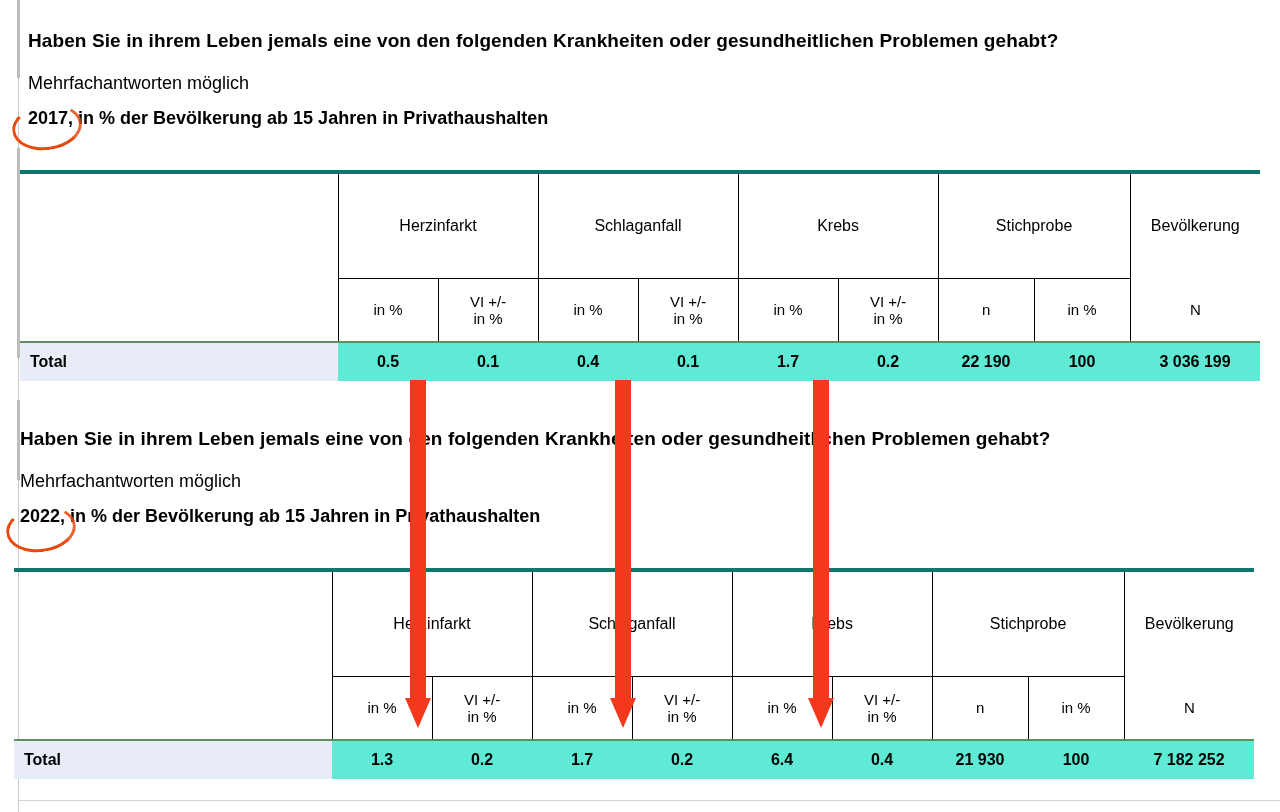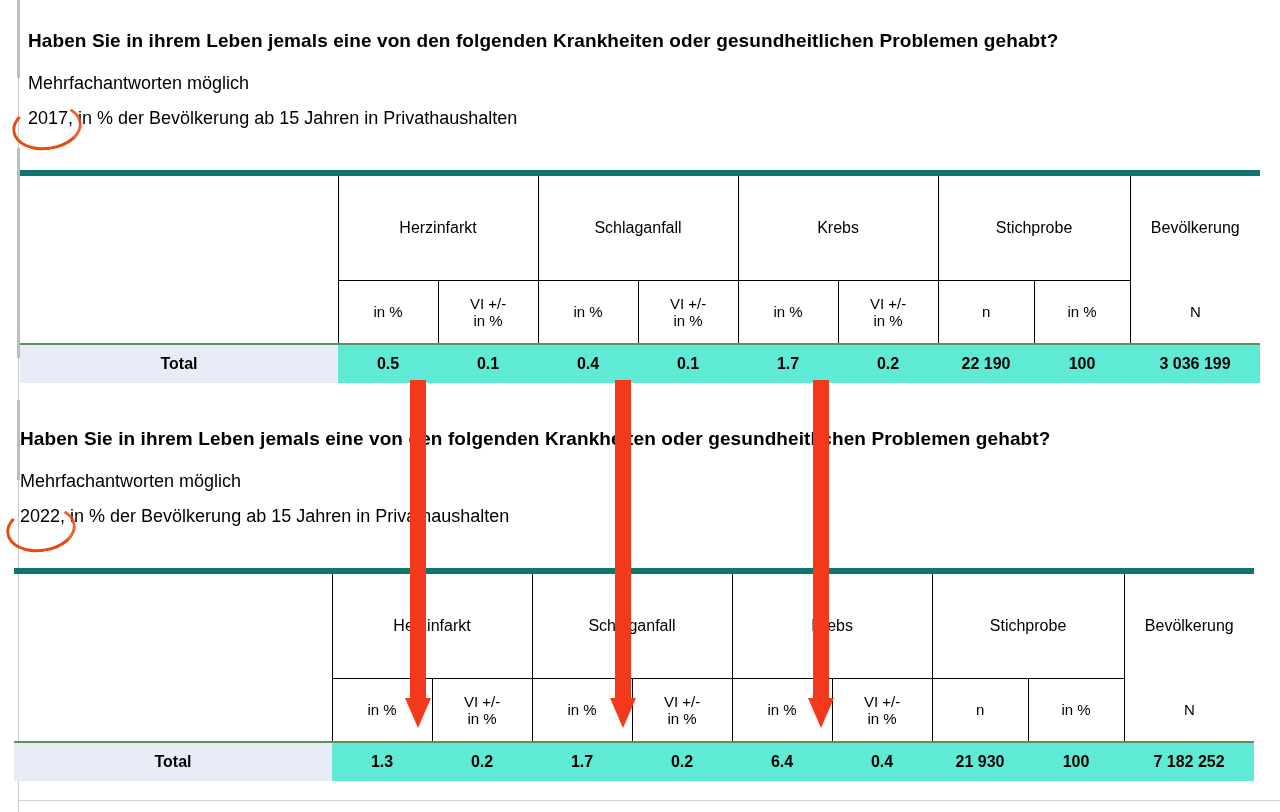--- a/index.html
+++ b/index.html
@@ -51,36 +51,36 @@
     letter-spacing: 0.1px;
     white-space: nowrap;
   }
   .q-sub {
     font-size: 18px;
     font-weight: normal;
     white-space: nowrap;
   }
   .q-sub2 {
     font-size: 18px;
-    font-weight: normal;
+    font-weight: bold;
     white-space: nowrap;
   }
 
   table.stat {
     border-collapse: collapse;
     table-layout: fixed;
     font-size: 15px;
   }
   table.stat td {
     padding: 0;
     vertical-align: middle;
     text-align: center;
   }
   .topline {
-    border-top: 6px solid #0f766e;
+    border-top: 4px solid #0f766e;
   }
   .vline-l { border-left: 1px solid #000; }
   .hline-b { border-bottom: 1px solid #000; }
 
   .grp {
     height: 104px;
     font-size: 16px;
   }
   .sub {
     height: 62px;
@@ -88,22 +88,22 @@
     line-height: 1.15;
   }
   .totalrow td {
     height: 38px;
     background: #5eead4;
     font-size: 16px;
     font-weight: bold;
     border-top: 2px solid #5f8f5f;
   }
   .totalrow td.lbl {
-    text-align: center;
-    padding-left: 0;
+    text-align: left;
+    padding-left: 10px;
     background: #e8ecf7;
     margin-top: 34px;
   }
   .num {
     text-align: right;
     padding-right: 12px;
   }
 
   
   .annot {

